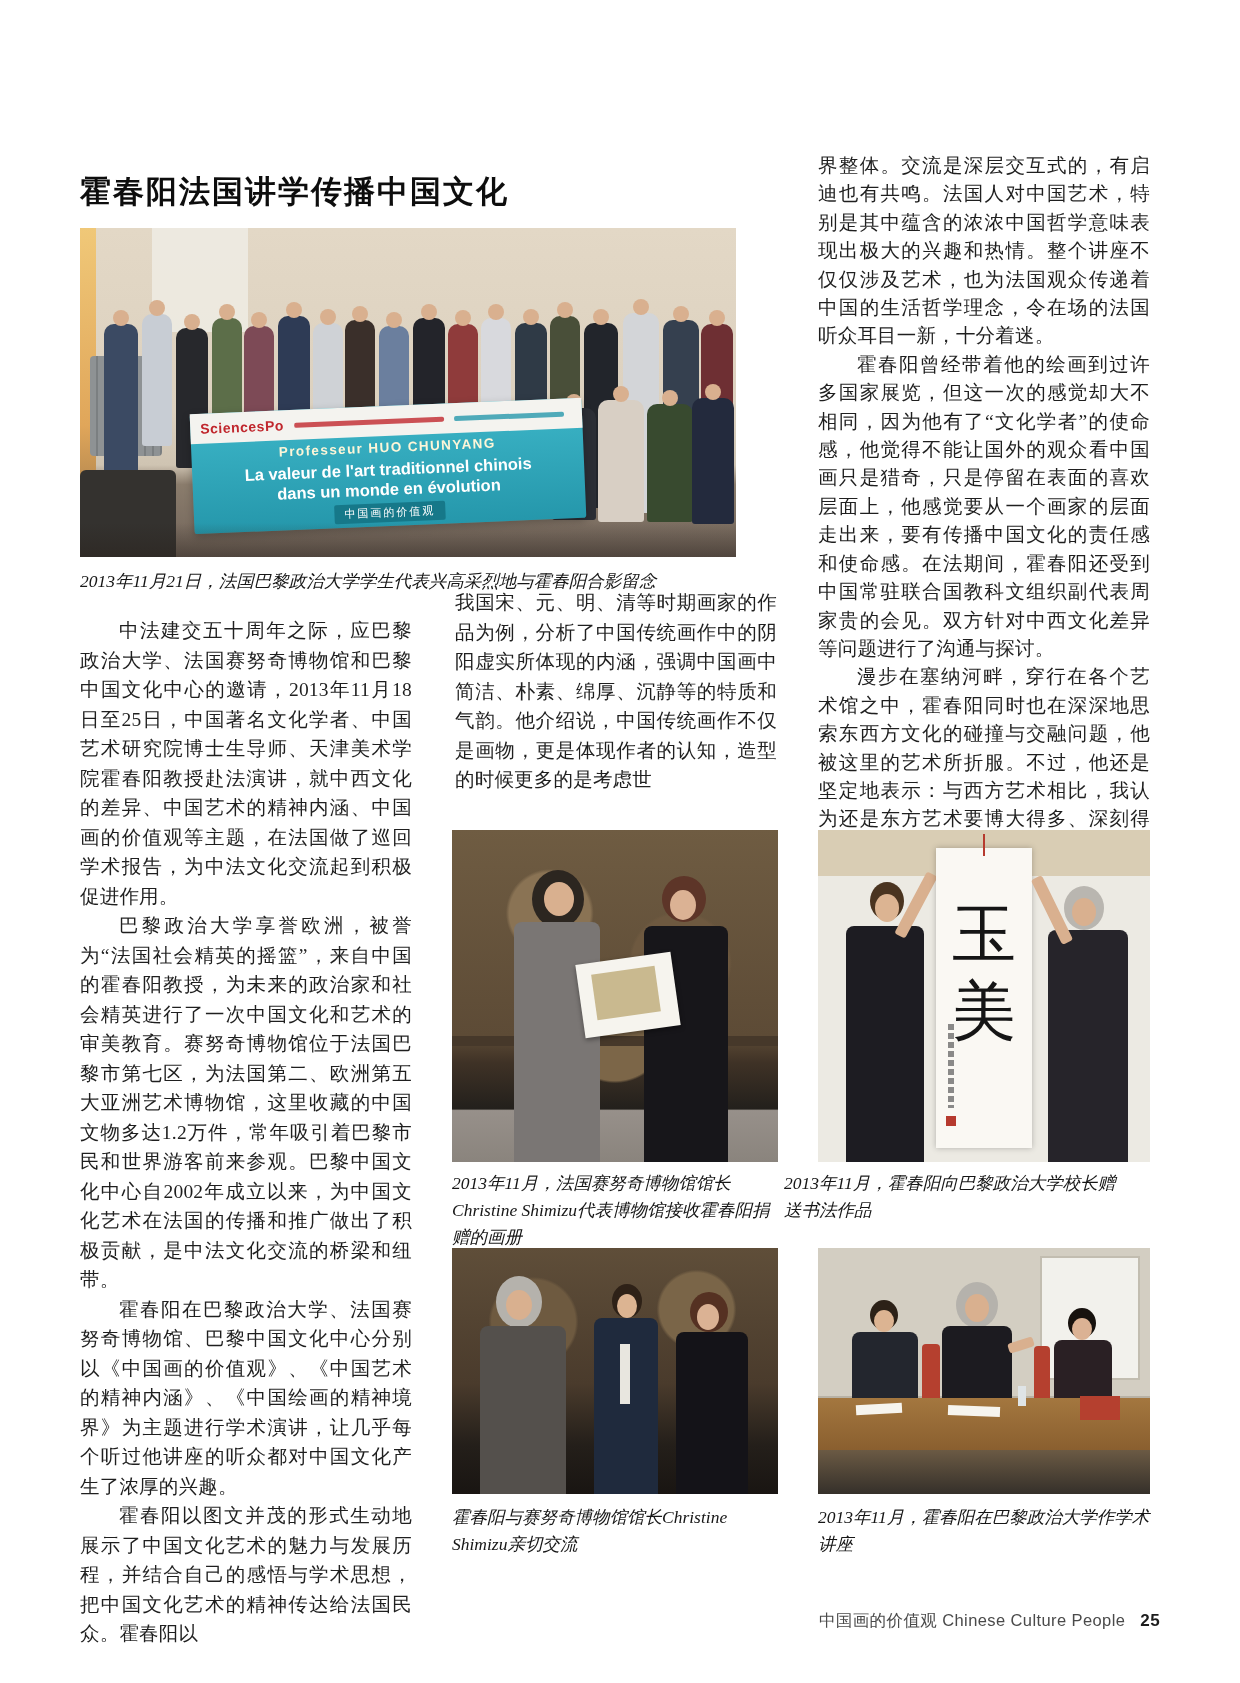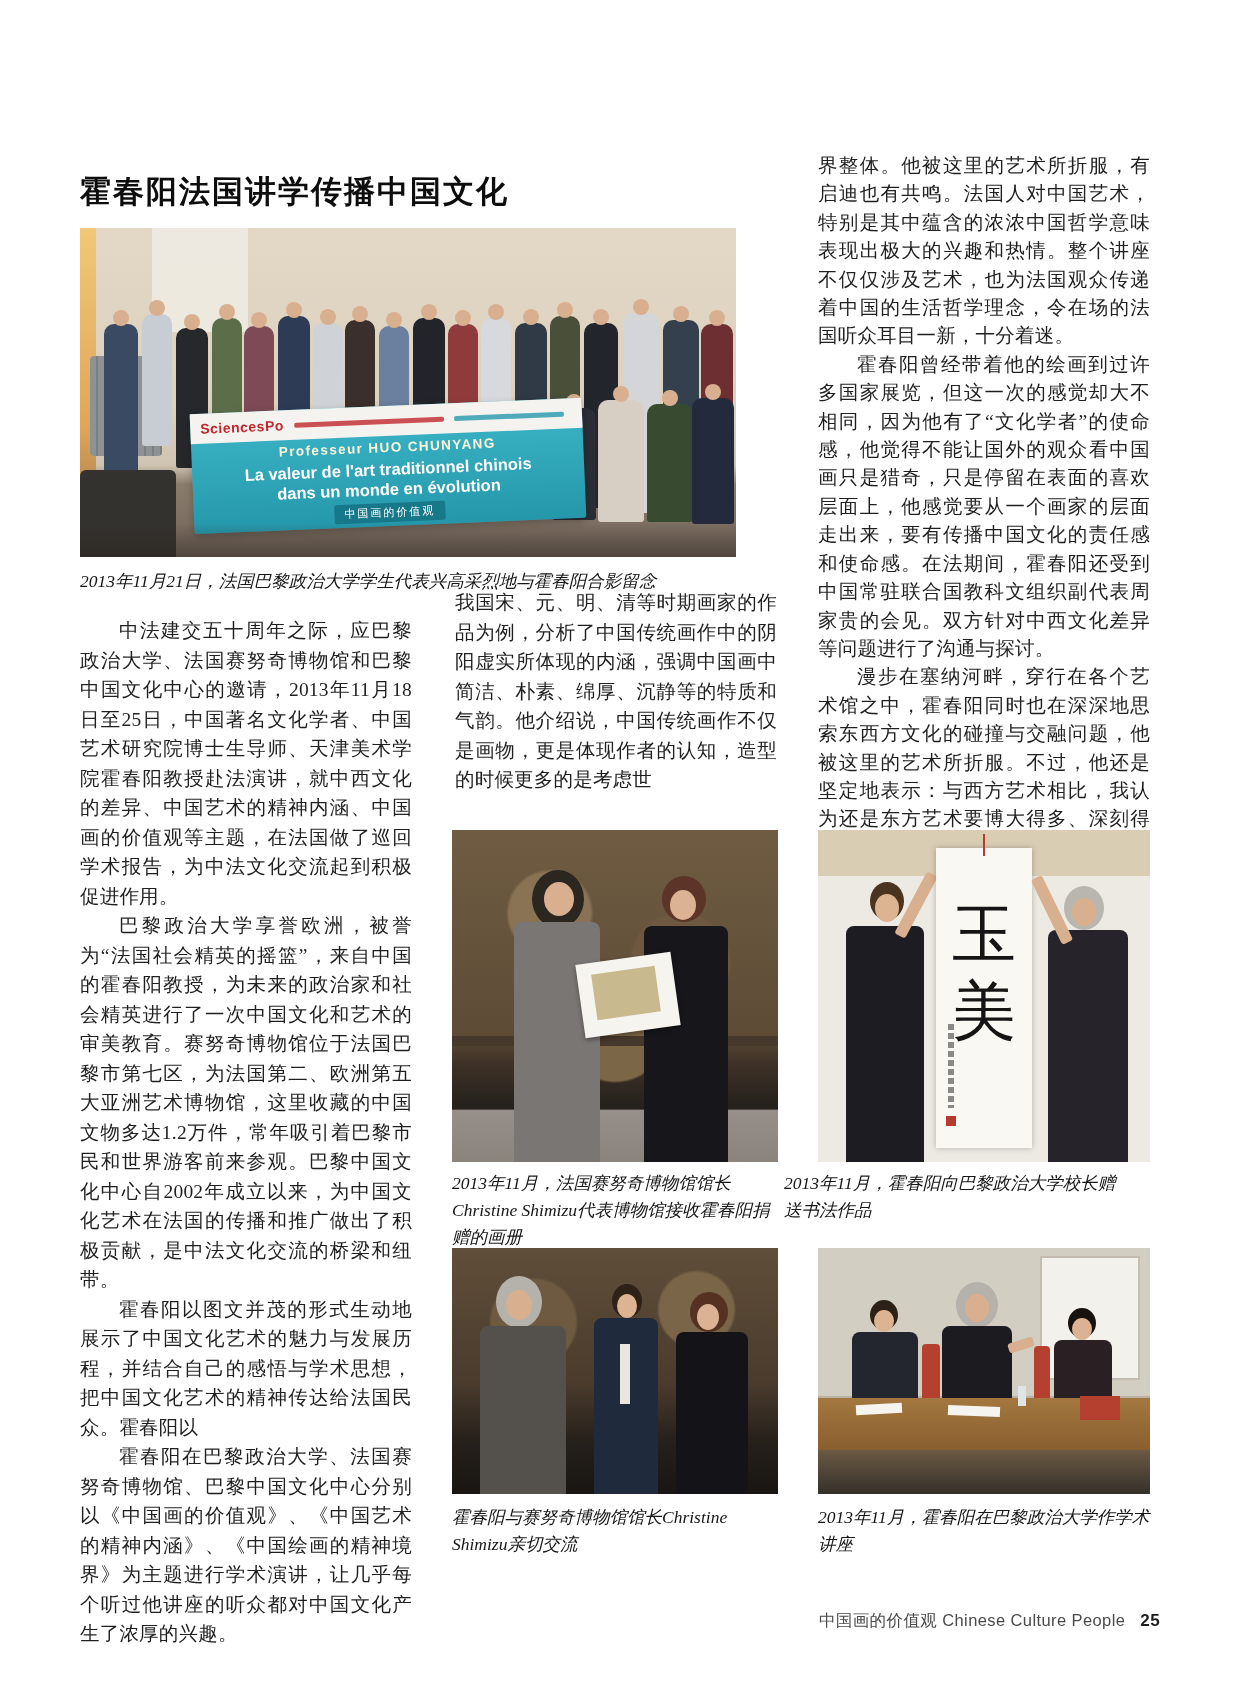--- a/index.html
+++ b/index.html
@@ -151,28 +151,28 @@
     </div>
 
     <div class="projector"></div>
     <div class="floor-shadow"></div>
   </div>
   <div class="caption" style="left:80px;top:568px;width:620px;">2013年11月21日，法国巴黎政治大学学生代表兴高采烈地与霍春阳合影留念</div>
 
   <div class="col" id="col1">
     <p class="indent">中法建交五十周年之际，应巴黎政治大学、法国赛努奇博物馆和巴黎中国文化中心的邀请，2013年11月18日至25日，中国著名文化学者、中国艺术研究院博士生导师、天津美术学院霍春阳教授赴法演讲，就中西文化的差异、中国艺术的精神内涵、中国画的价值观等主题，在法国做了巡回学术报告，为中法文化交流起到积极促进作用。</p>
     <p class="indent">巴黎政治大学享誉欧洲，被誉为“法国社会精英的摇篮”，来自中国的霍春阳教授，为未来的政治家和社会精英进行了一次中国文化和艺术的审美教育。赛努奇博物馆位于法国巴黎市第七区，为法国第二、欧洲第五大亚洲艺术博物馆，这里收藏的中国文物多达1.2万件，常年吸引着巴黎市民和世界游客前来参观。巴黎中国文化中心自2002年成立以来，为中国文化艺术在法国的传播和推广做出了积极贡献，是中法文化交流的桥梁和纽带。</p>
+    <p class="indent">霍春阳在巴黎政治大学、法国赛努奇博物馆、巴黎中国文化中心分别以《中国画的价值观》、《中国艺术的精神内涵》、《中国绘画的精神境界》为主题进行学术演讲，让几乎每个听过他讲座的听众都对中国文化产生了浓厚的兴趣。</p>
     <p class="indent">霍春阳以图文并茂的形式生动地展示了中国文化艺术的魅力与发展历程，并结合自己的感悟与学术思想，把中国文化艺术的精神传达给法国民众。霍春阳以</p>
-    <p class="indent">霍春阳在巴黎政治大学、法国赛努奇博物馆、巴黎中国文化中心分别以《中国画的价值观》、《中国艺术的精神内涵》、《中国绘画的精神境界》为主题进行学术演讲，让几乎每个听过他讲座的听众都对中国文化产生了浓厚的兴趣。</p>
   </div>
   <div class="col" id="col2">
     <p>我国宋、元、明、清等时期画家的作品为例，分析了中国传统画作中的阴阳虚实所体现的内涵，强调中国画中简洁、朴素、绵厚、沉静等的特质和气韵。他介绍说，中国传统画作不仅是画物，更是体现作者的认知，造型的时候更多的是考虑世</p>
   </div>
   <div class="col" id="col3">
-    <p>界整体。他被这里的艺术所折服，有启迪也有共鸣。法国人对中国艺术，特别是其中蕴含的浓浓中国哲学意味表现出极大的兴趣和热情。整个讲座不仅仅涉及艺术，也为法国观众传递着中国的生活哲学理念，令在场的法国听众耳目一新，十分着迷。</p>
+    <p>界整体。交流是深层交互式的，有启迪也有共鸣。法国人对中国艺术，特别是其中蕴含的浓浓中国哲学意味表现出极大的兴趣和热情。整个讲座不仅仅涉及艺术，也为法国观众传递着中国的生活哲学理念，令在场的法国听众耳目一新，十分着迷。</p>
     <p class="indent">霍春阳曾经带着他的绘画到过许多国家展览，但这一次的感觉却大不相同，因为他有了“文化学者”的使命感，他觉得不能让国外的观众看中国画只是猎奇，只是停留在表面的喜欢层面上，他感觉要从一个画家的层面走出来，要有传播中国文化的责任感和使命感。在法期间，霍春阳还受到中国常驻联合国教科文组织副代表周家贵的会见。双方针对中西文化差异等问题进行了沟通与探讨。</p>
     <p class="indent">漫步在塞纳河畔，穿行在各个艺术馆之中，霍春阳同时也在深深地思索东西方文化的碰撞与交融问题，他被这里的艺术所折服。不过，他还是坚定地表示：与西方艺术相比，我认为还是东方艺术要博大得多、深刻得多。</p>
   </div>
 
   <div class="photo" id="photo-a-mid">
     <div class="ledge"></div>
 
     <div class="blob" style="left:80px;top:40px;width:52px;height:58px;background:#2c2620"></div>
     <div class="blob" style="left:92px;top:52px;width:30px;height:34px;background:#d9b08f"></div>
     <div class="torso" style="left:62px;top:92px;width:86px;height:240px;background:#7a7674"></div>

